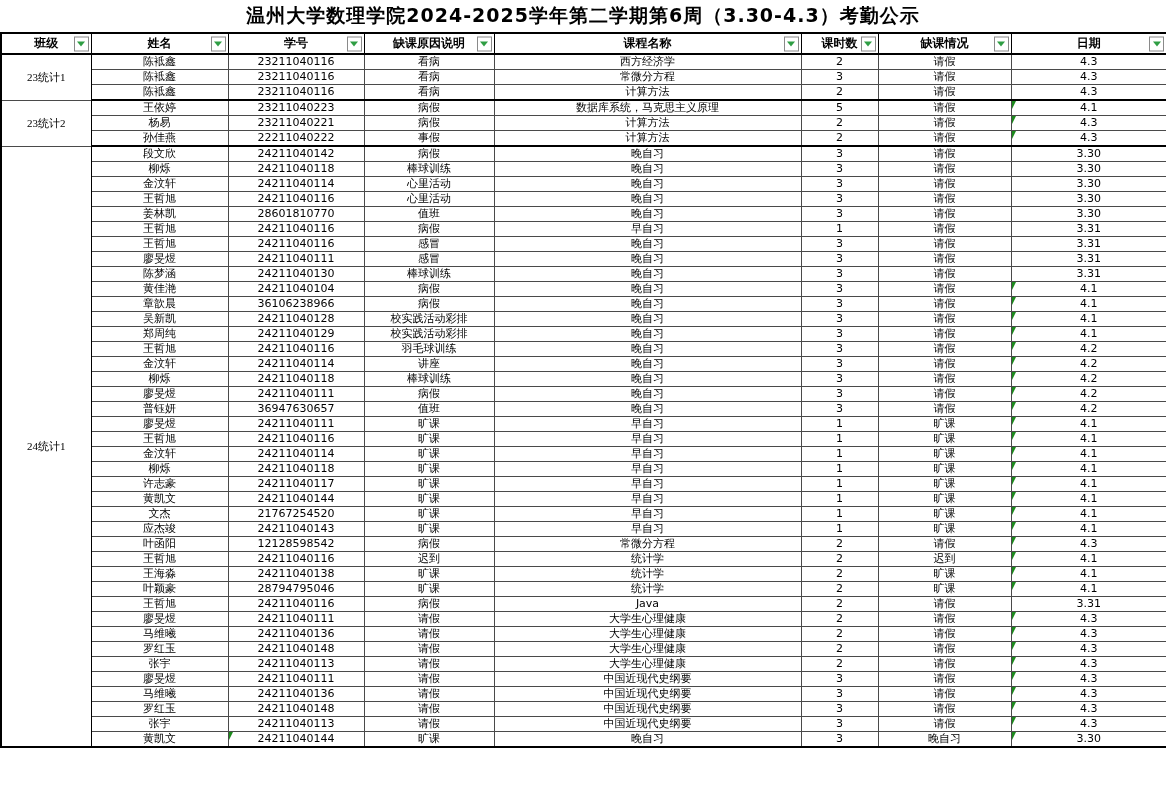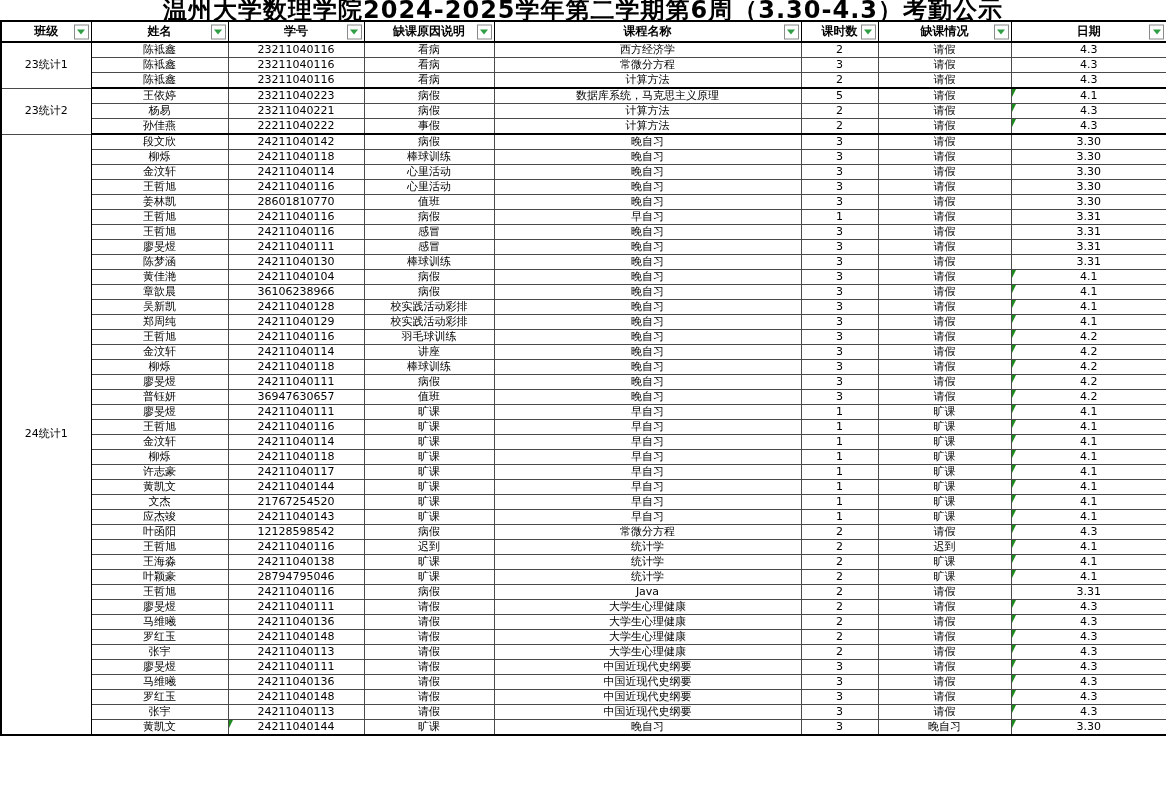--- a/index.html
+++ b/index.html
@@ -2,39 +2,39 @@
 <html style="--arrow-green: #2f9e44; --flag-green: #1d8a1d;"><head>
 <meta charset="utf-8">
 <style>
   html,body{margin:0;padding:0;}
   body{
     width:1166px;height:786px;background:#fff;color:#000;
     font-family:"DejaVu Sans","Liberation Sans",sans-serif;
     overflow:hidden;
   }
   .title{
-    height:20px;display:flex;align-items:center;justify-content:center;
-    font-size:24px;font-weight:bold;letter-spacing:1px;
+    height:32px;display:flex;align-items:center;justify-content:center;
+    font-size:19px;font-weight:bold;letter-spacing:1px;
   }
   table{
     width:1166px;border-collapse:collapse;table-layout:fixed;
     border:2px solid #000;
   }
   th,td{
     position:relative;border:1px solid #4a4a4a;
     padding:0;margin:0;height:14px;line-height:14px;
     font-size:11px;font-weight:normal;text-align:center;
     white-space:nowrap;overflow:hidden;background:#fff;
   }
   thead th{
     height:19px;line-height:19px;font-size:12px;
     border:1px solid #000;border-bottom:2px solid #000;font-weight:bold;
   }
   tr.group-end td{border-bottom:2px solid #000;}
-  td.class-cell{border-right:1px solid #000;border-left:2px solid #000;font-size:11px;}
+  td.class-cell{border-right:1px solid #000;border-left:2px solid #000;font-size:11px;font-family:Liberation Serif, serif;}
   
   .filter-btn{
     position:absolute;right:2px;top:50%;transform:translateY(-50%);
     width:13px;height:13px;background:#fff;border:1px solid #8a8a8a;
     display:flex;align-items:center;justify-content:center;cursor:pointer;
   }
   .filter-btn .arr{
     width:0;height:0;
     border-left:4px solid transparent;border-right:4px solid transparent;
     border-top:5px solid var(--arrow-green,#2f9e44);

